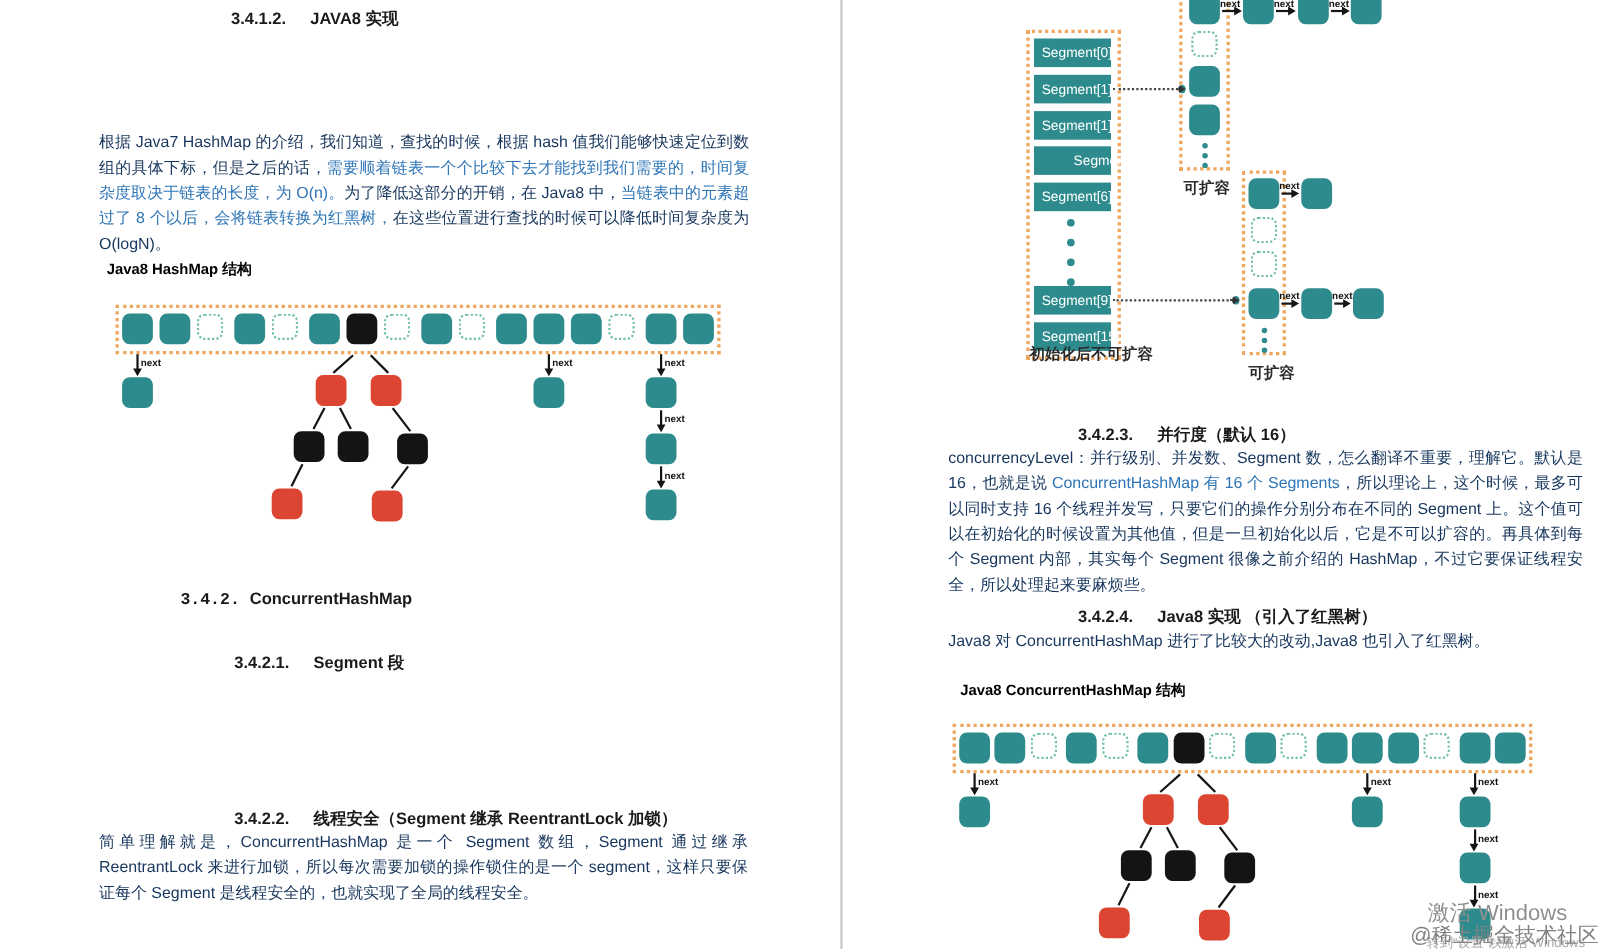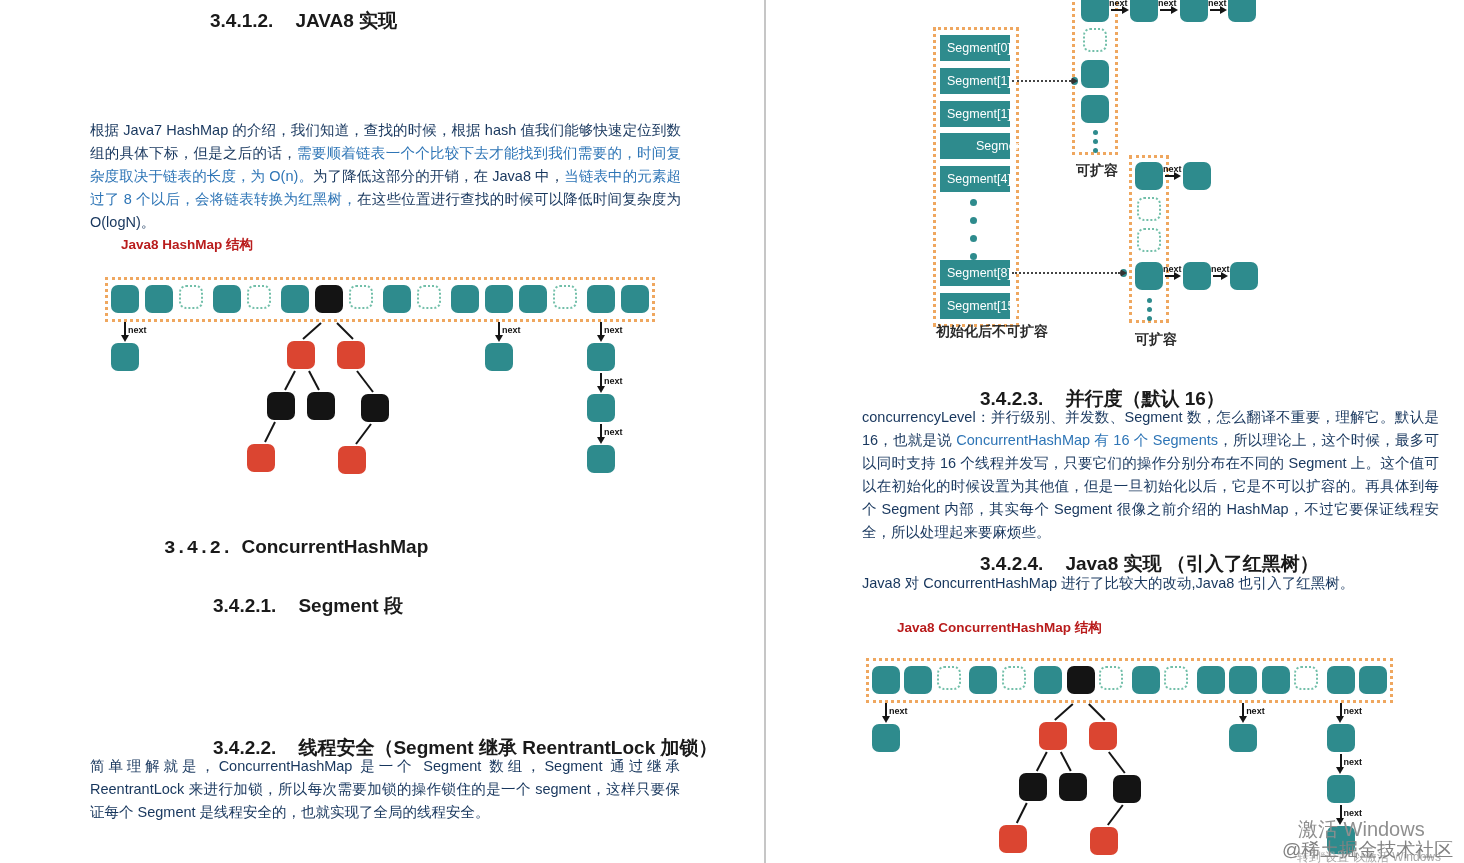--- a/index.html
+++ b/index.html
@@ -7,27 +7,27 @@
     --array-border:#efa75f; --empty-border:#72bfa9;
     --navy:#17365d; --blue:#2e75b6; --heading:#1a1a1a;
   }
   *{margin:0;padding:0;box-sizing:border-box;}
   html,body{background:#ffffff;}
   .screen{
     position:relative; width:1464px; height:863px; overflow:hidden;
     background:#ffffff; font-family:"Liberation Sans", sans-serif;
   }
   .divider{position:absolute; top:0; left:764px; width:2px; height:863px; background:#c6c6c6;}
-  .heading{position:absolute; font-size:19px; font-weight:700; color:var(--heading); white-space:nowrap;}
+  .heading{position:absolute; font-size:15px; font-weight:700; color:var(--heading); white-space:nowrap;}
   .h-num{margin-right:22px;}
   .h-num.tight{margin-right:9px;font-family:Liberation Mono, monospace;}
   .para{position:absolute; font-size:14.5px; line-height:23px; text-align:justify; color:var(--navy);}
   .c-navy{color:var(--navy);}
   .c-blue{color:var(--blue);}
-  .dg-title{position:absolute; font-size:13.5px; font-weight:700; color:#b91c1c; white-space:nowrap;margin-left:24px;}
+  .dg-title{position:absolute; font-size:13.5px; font-weight:700; color:#000000; white-space:nowrap;}
   .bucket,.segdg{position:absolute;}
   .array-box{position:absolute; border:3px dotted var(--array-border);}
   .sq{position:absolute; width:28px; height:28px; border-radius:7px;}
   .sq.teal{background:var(--teal);}
   .sq.red{background:var(--red);}
   .sq.black{background:var(--node-black);}
   .sq.empty{width:24px; height:24px; background:#fff; border:2.5px dotted var(--empty-border);}
   .vline{position:absolute; width:2px; background:#151515;}
   .hline{position:absolute; height:2px; background:#151515;}
   .tri-down{position:absolute; width:0; height:0; border-left:4.5px solid transparent; border-right:4.5px solid transparent; border-top:7px solid #151515;}
@@ -131,28 +131,28 @@
   </div>
 
   <div class="para" style="left:90px;top:755px;width:590px;"><span class="c-navy">简单理解就是，ConcurrentHashMap 是一个 Segment 数组，Segment 通过继承 ReentrantLock 来进行加锁，所以每次需要加锁的操作锁住的是一个 segment，这样只要保证每个 Segment 是线程安全的，也就实现了全局的线程安全。</span></div>
 
   <div class="segdg" id="segment-diagram" style="left:930px;top:0;width:334px;height:352px;">
       <div class="array-box" style="left: 3px; top: 27px; width: 86px; height: 300px;"></div>
       <div class="seg-box" style="top: 35px;">Segment[0]</div>
       <div class="seg-box" style="top: 67.8px;">Segment[1]</div>
       <div class="seg-box" style="top: 100.6px;">Segment[1]</div>
       <div class="seg-box" style="top: 133.4px; padding-left: 36px;">Segment[3]</div>
-      <div class="seg-box" style="top: 166.2px;">Segment[4]</div>
+      <div class="seg-box" style="top: 166.2px;">Segment[6]</div>
       <div class="dot" style="left: 39.5px; top: 199px; width: 7px; height: 7px;"></div>
       <div class="dot" style="left: 39.5px; top: 217px; width: 7px; height: 7px;"></div>
       <div class="dot" style="left: 39.5px; top: 235px; width: 7px; height: 7px;"></div>
       <div class="dot" style="left: 39.5px; top: 253px; width: 7px; height: 7px;"></div>
-      <div class="seg-box" style="top: 260px;">Segment[8]</div>
+      <div class="seg-box" style="top: 260px;">Segment[9]</div>
       <div class="seg-box" style="top: 293px;">Segment[15]</div>
-      <div class="caption" style="left: 6px; top: 323px;">初始化后不可扩容</div>
+      <div class="caption" style="left: 6px; top: 313px;">初始化后不可扩容</div>
       <div class="array-box" style="left: 142px; top: -10px; width: 46px; height: 165px;"></div>
       <div class="sq teal" style="left: 151px; top: -6px;"></div>
       <div class="sq empty" style="left: 153px; top: 28px;"></div>
       <div class="sq teal" style="left: 151px; top: 60px;"></div>
       <div class="sq teal" style="left: 151px; top: 95px;"></div>
       <div class="dot" style="left: 162.5px; top: 130px; width: 5px; height: 5px;"></div>
       <div class="dot" style="left: 162.5px; top: 139px; width: 5px; height: 5px;"></div>
       <div class="dot" style="left: 162.5px; top: 148px; width: 5px; height: 5px;"></div>
       <div class="caption" style="left: 146px; top: 162px;">可扩容</div>
       <div class="hline" style="left: 181px; top: 9px; width: 12px;"></div>

